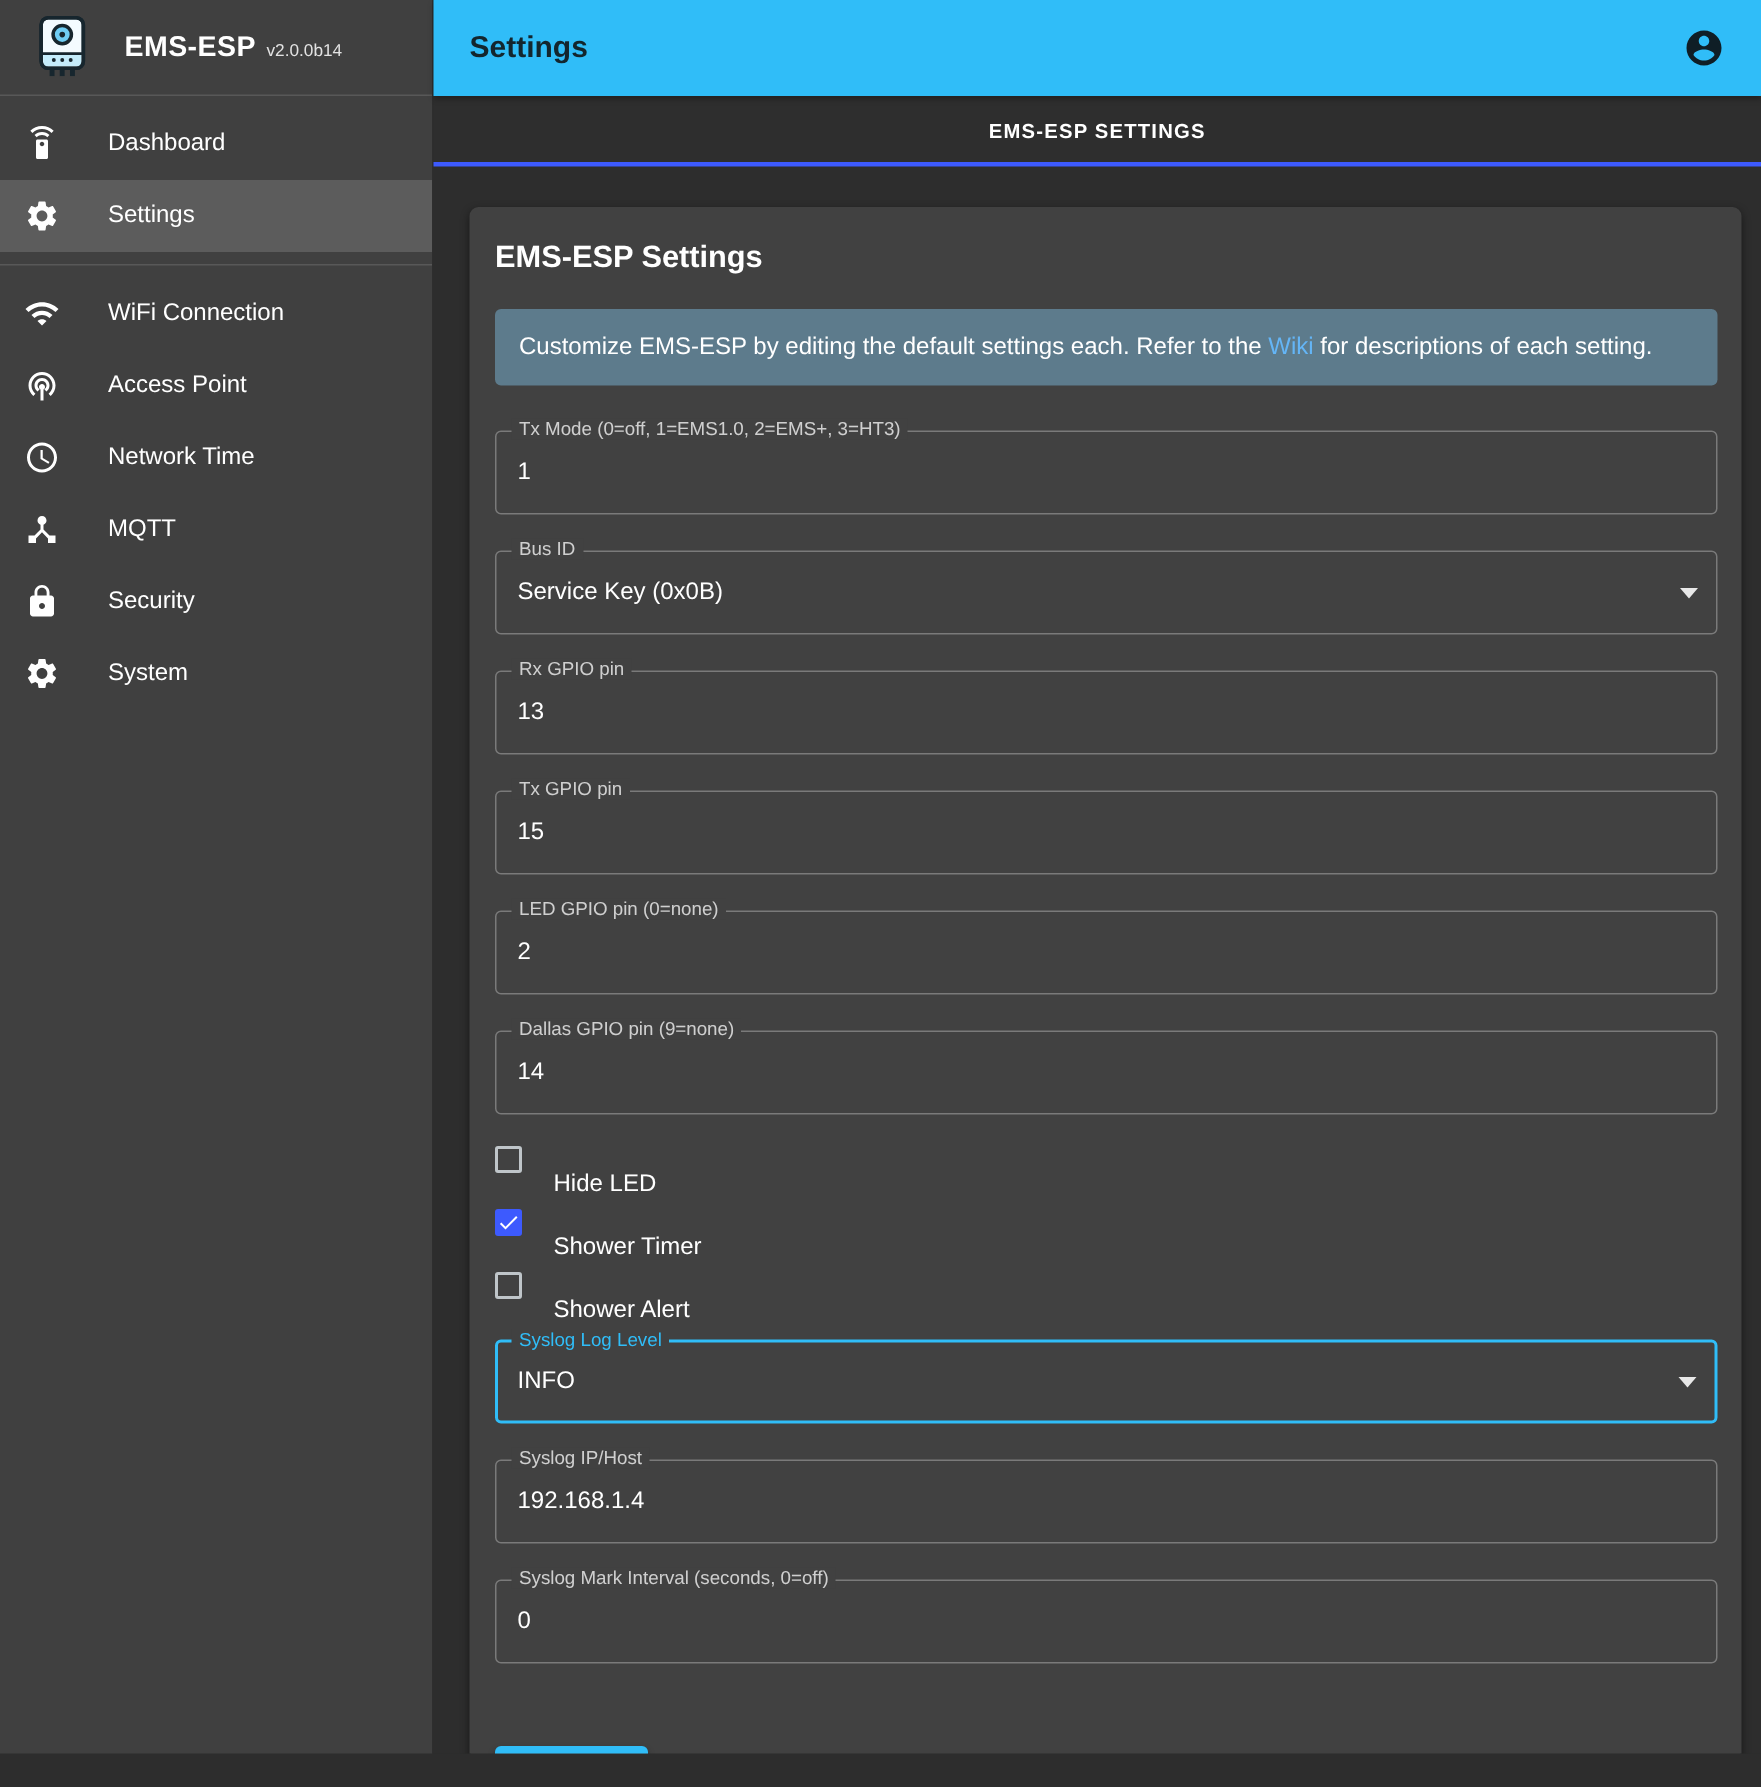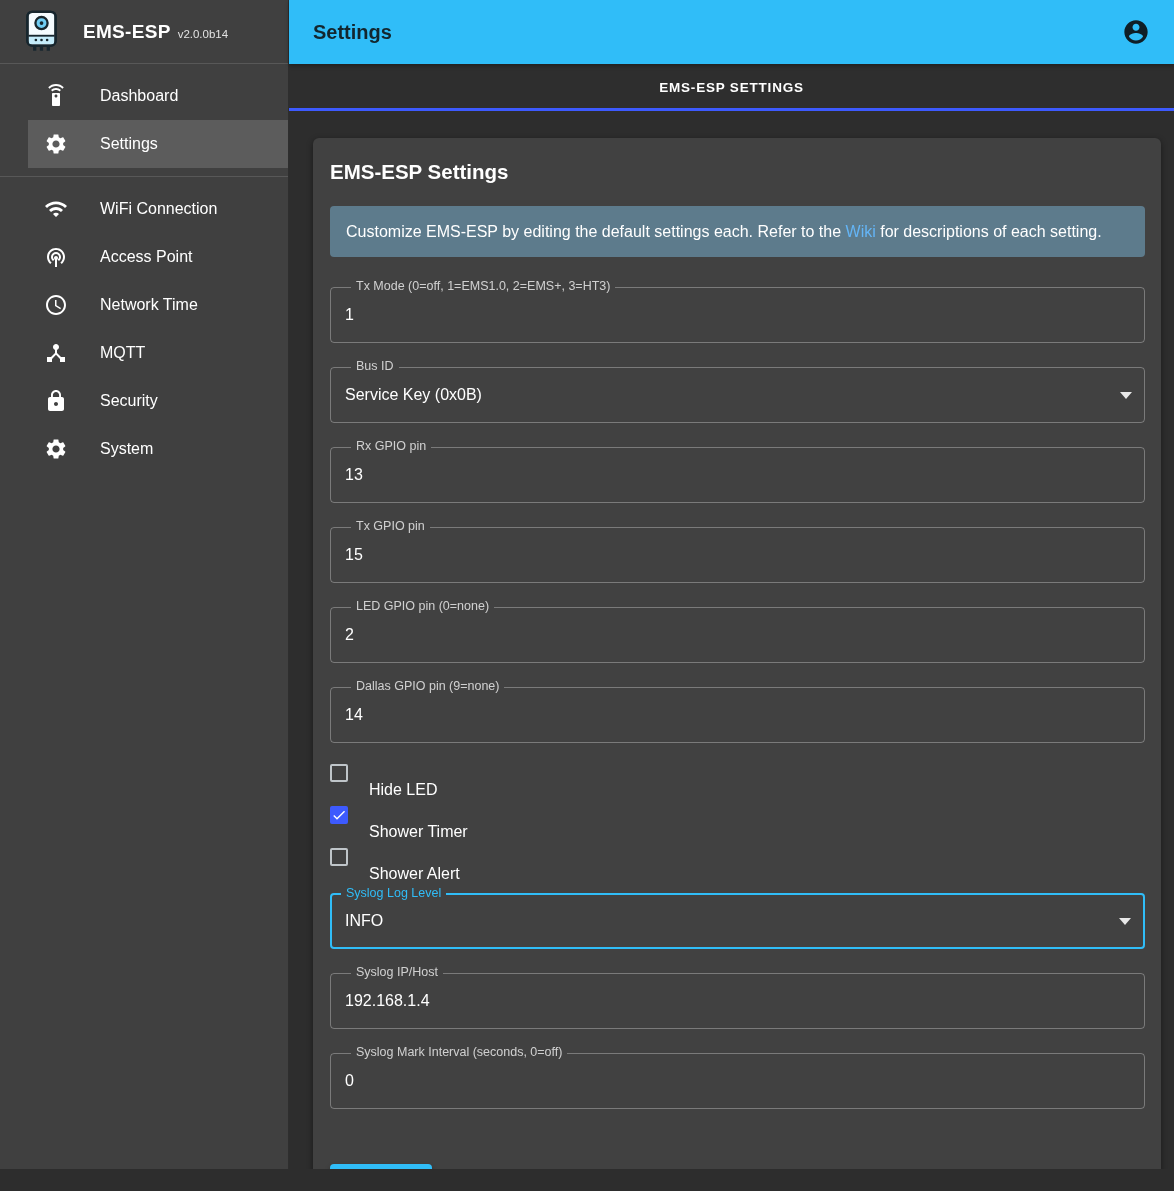--- a/index.html
+++ b/index.html
@@ -13,21 +13,21 @@
 
   
   .sidebar{width:289px;flex:none;background:var(--sidebar);border-right:1px solid rgba(0,0,0,0.28);}
   .sidebar-header{height:64px;display:flex;align-items:center;padding:0 19px;
     border-bottom:1px solid rgba(255,255,255,0.13);}
   .logo svg{width:45px;height:45px;display:block;}
   .title-wrap{display:flex;align-items:baseline;margin-left:19px;}
   .app-title{font-size:19px;font-weight:700;color:#fff;letter-spacing:.3px;}
   .app-version{font-size:11.5px;color:rgba(255,255,255,0.85);margin-left:7px;}
   .nav-list{padding:8px 0;}
-  .nav-item{height:48px;display:flex;align-items:center;padding:0 16px;cursor:pointer;margin-left:28px;}
+  .nav-item{height:48px;display:flex;align-items:center;padding:0 16px;cursor:pointer;}
   .nav-item.selected{background:#5c5c5c;}
   .nav-icon{width:24px;height:24px;flex:none;}
   .nav-icon svg{width:24px;height:24px;fill:#fff;display:block;}
   .nav-label{margin-left:32px;font-size:16px;color:#fff;}
   .divider{border-top:1px solid rgba(255,255,255,0.13);}
 
   
   .main{flex:1;min-width:0;display:flex;flex-direction:column;background:var(--background);}
   .appbar{height:64px;flex:none;background:var(--appbar);display:flex;align-items:center;
     padding:0 24px;box-shadow:0 2px 4px rgba(0,0,0,0.3);position:relative;z-index:2;}
@@ -43,21 +43,21 @@
   
   .card{width:848px;margin:27px 0 8px 24px;background:var(--card);border-radius:6px;
     box-shadow:0 2px 6px rgba(0,0,0,0.45);padding:14px 16px 20px 17px;}
   .card h2{font-size:20.5px;font-weight:700;color:#fff;margin:8px 0 22px;}
   .banner{background:var(--banner);border-radius:4px;padding:15px 16px;margin-bottom:30px;
     font-size:16px;color:#fff;line-height:21px;}
   .banner a{color:var(--link);text-decoration:none;cursor:pointer;}
 
   .field{position:relative;height:56px;border:1px solid rgba(255,255,255,0.3);border-radius:4px;
     margin-bottom:24px;display:flex;align-items:center;padding:0 14px;cursor:text;}
-  .field-label{position:absolute;top:-9px;left:20px;background:var(--card);padding:0 5px;
+  .field-label{position:absolute;top:-9px;left:10px;background:var(--card);padding:0 5px;
     font-size:12.5px;color:rgba(255,255,255,0.75);white-space:nowrap;}
   .field-value{font-size:16px;color:#fff;}
   .field.select{cursor:pointer;}
   .dd-arrow{position:absolute;right:12px;top:50%;margin-top:-3px;width:0;height:0;
     border-left:6px solid transparent;border-right:6px solid transparent;border-top:7px solid #e8e8e8;}
   .field.focused{border:2px solid var(--appbar);padding:0 13px;}
   .field.focused .field-label{color:var(--appbar);left:9px;}
 
   .check-group{margin:-15px 0 15px;}
   .check-row{display:flex;align-items:center;height:42px;width:max-content;cursor:pointer;}

